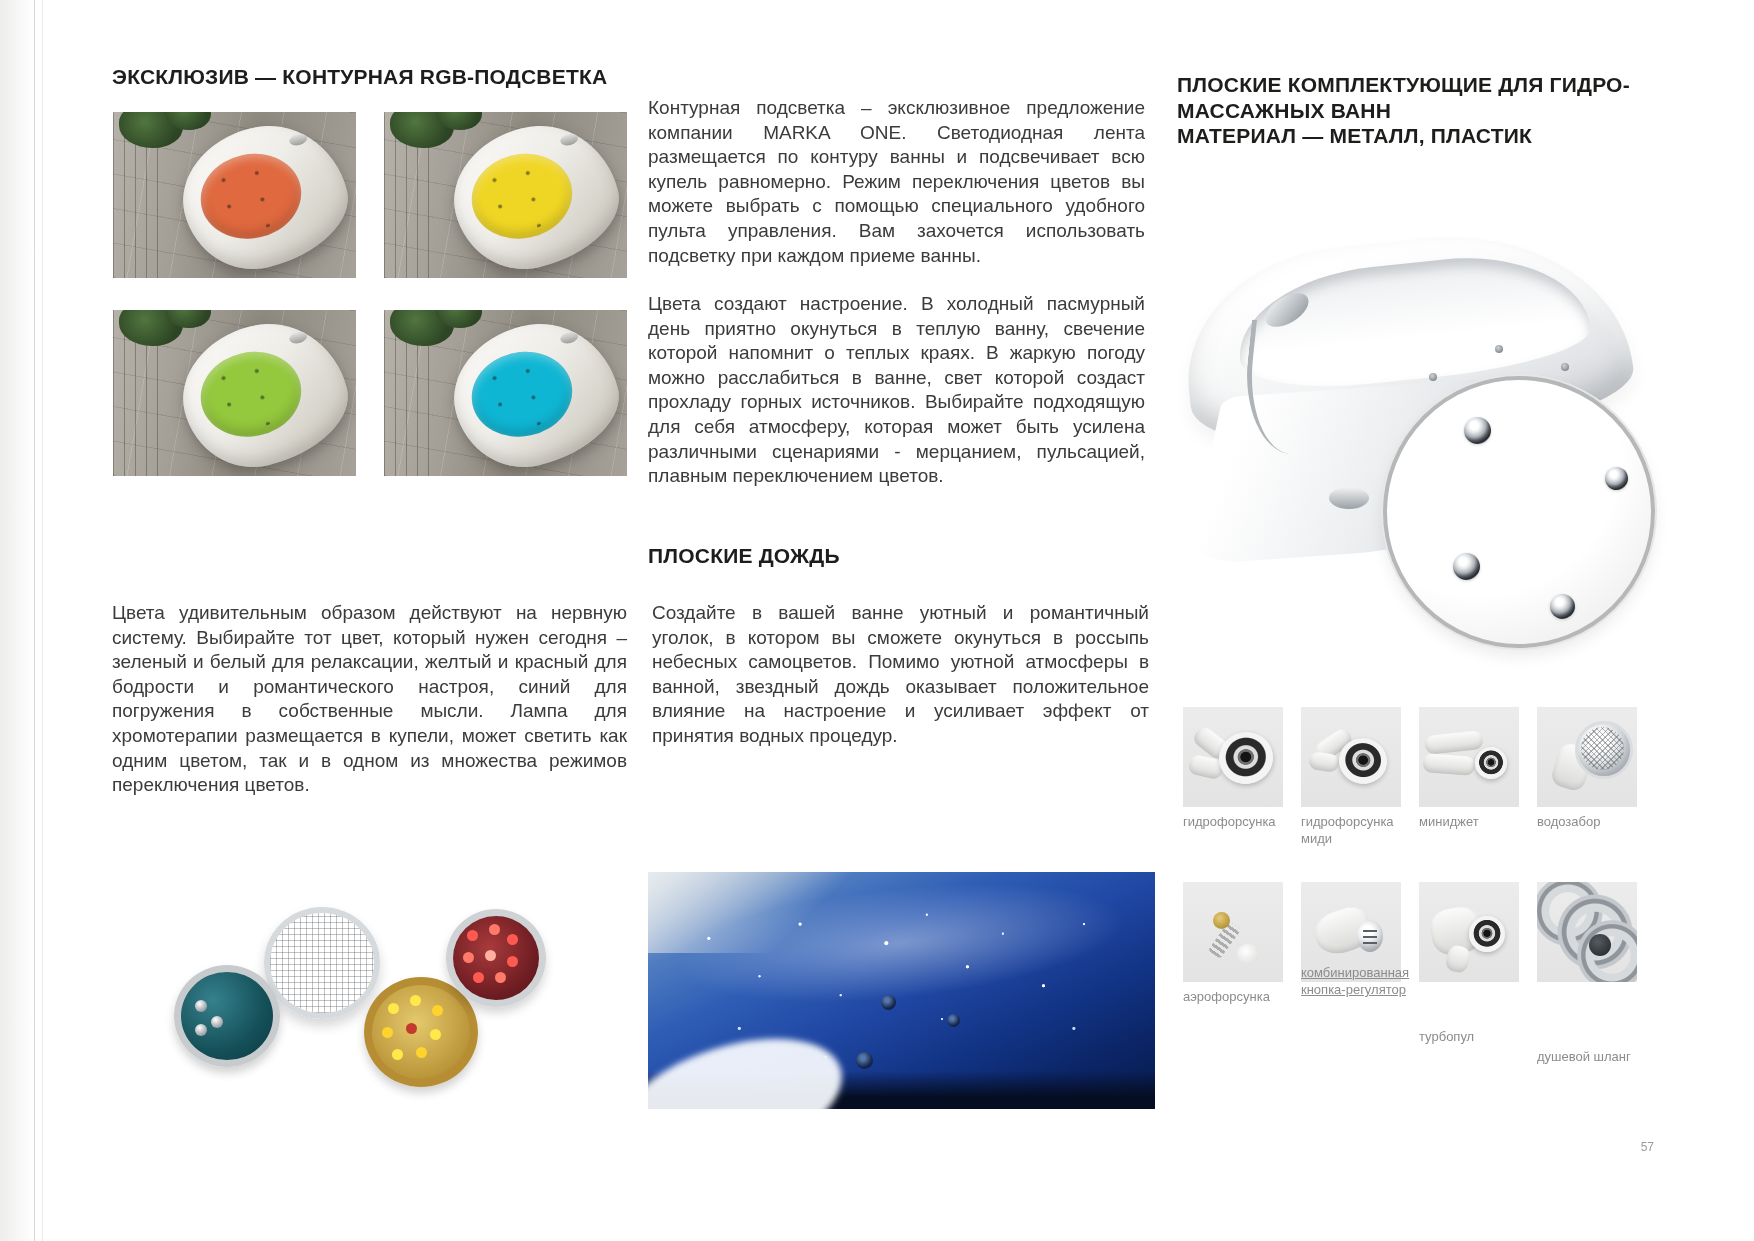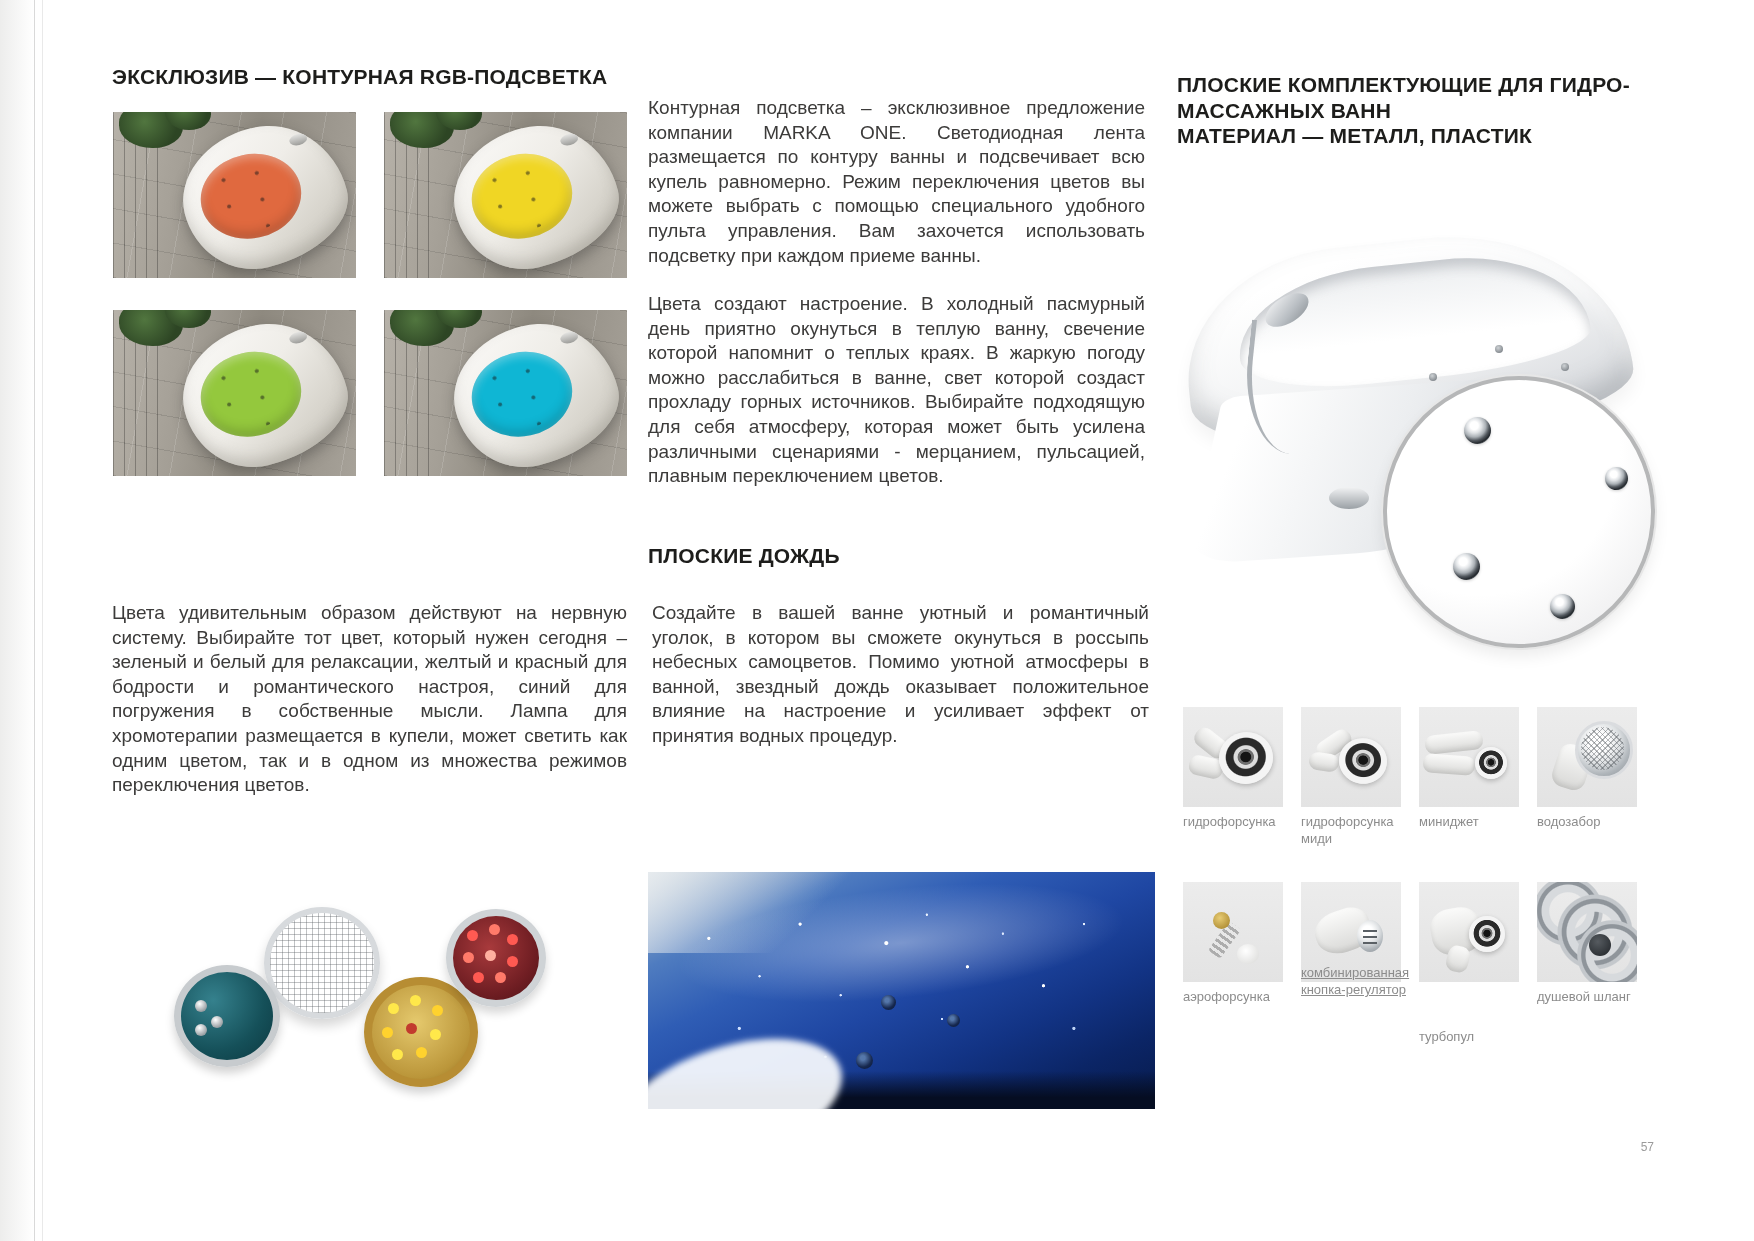--- a/index.html
+++ b/index.html
@@ -305,17 +305,17 @@
     <div class="ring" style="left:-8px;top:-10px;width:78px;height:78px;"></div>
     <div class="ring" style="left:16px;top:8px;width:84px;height:84px;"></div>
     <div class="ring" style="left:36px;top:34px;width:78px;height:78px;"></div>
     <div class="p-disc" style="left:52px;top:52px;width:22px;height:22px;
       background:radial-gradient(circle at 40% 35%,#565b60,#1f2327);"></div>
   </div>
 
   <div class="caption" style="left:1183px;top:988px;">аэрофорсунка</div>
   <div class="caption" style="left:1301px;top:964px;text-decoration:underline;">комбинированная кнопка-регулятор</div>
   <div class="caption" style="left:1419px;top:1028px;">турбопул</div>
-  <div class="caption" style="left:1537px;top:988px;">душевой шланг</div>
+  <div class="caption" style="left:1537px;top:1048px;">душевой шланг</div>
 
   <div class="pagenum" style="left:1594px;top:1140px;width:60px;text-align:right;">57</div>
 
 </div>
 
 </body></html>

